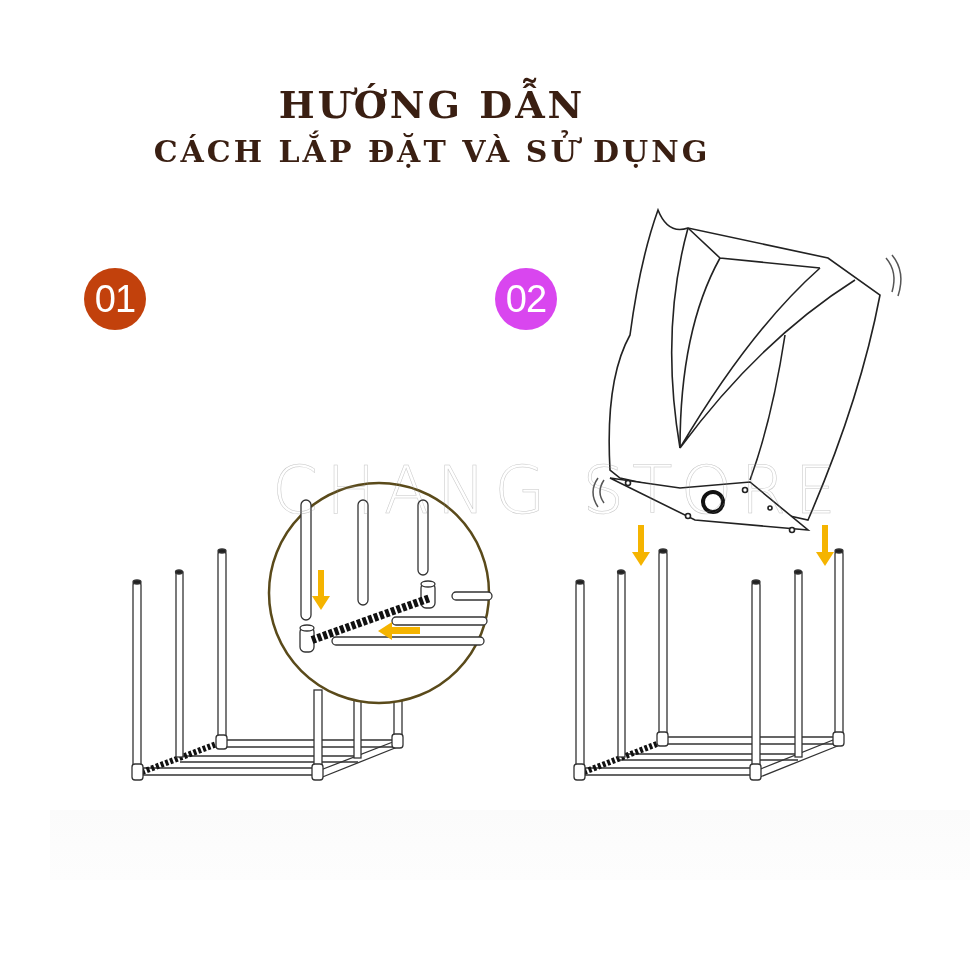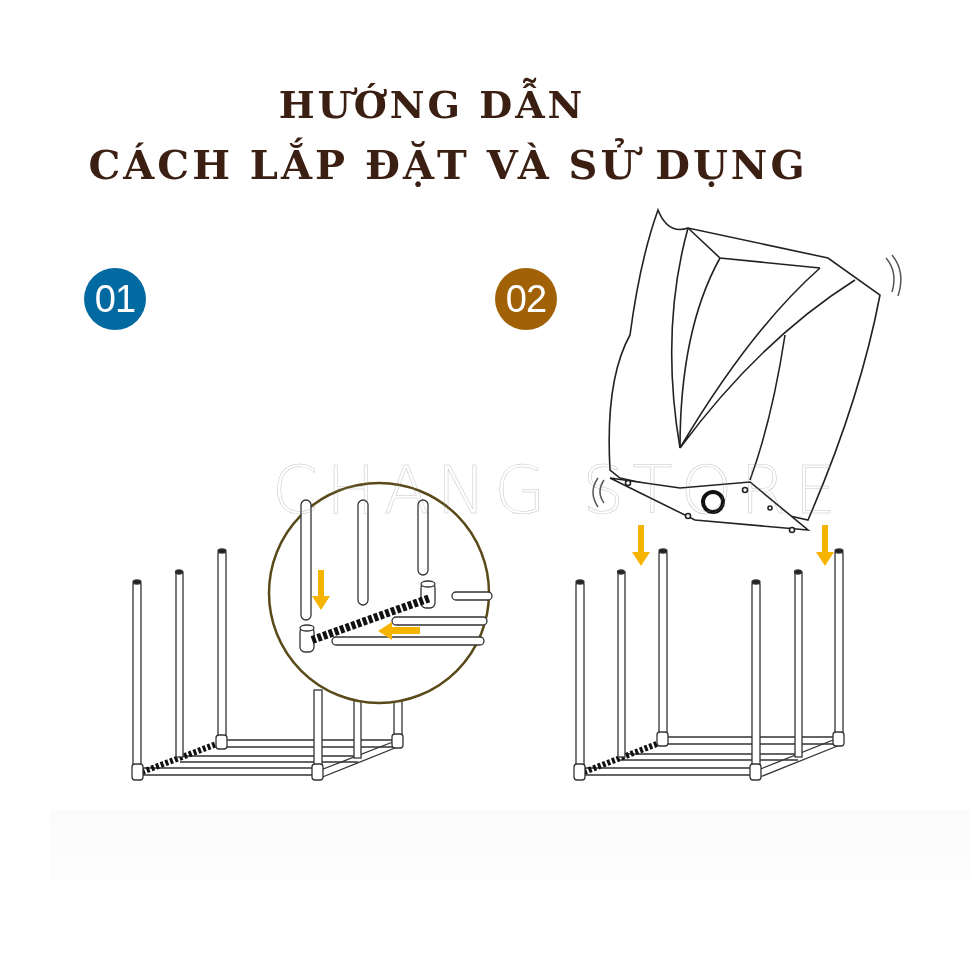--- a/index.html
+++ b/index.html
@@ -1,38 +1,38 @@
 <!DOCTYPE html>
 <html><head>
 <meta charset="utf-8">
 <style>
   html, body { margin:0; padding:0; background:#ffffff; }
   body { width:980px; height:980px; position:relative; overflow:hidden; font-family:"DejaVu Serif", serif; }
   .title { position:absolute; left:0; width:864px; text-align:center; color:#3a1f12; font-family:"DejaVu Serif", serif; font-weight:bold; letter-spacing:3px; }
   .t1 { top:82px; font-size:38px; }
-  .t2 { top:141px; font-size:40px;margin-left:16px; }
+  .t2 { top:134px; font-size:30px; }
   .badge { position:absolute; width:62px; height:62px; border-radius:50%; display:flex; align-items:center; justify-content:center; color:#ffffff; font-family:"Liberation Sans", sans-serif; font-size:38px; letter-spacing:-1px; }
   .b1 { left:84px; top:268px; }
   .b2 { left:495px; top:268px; }
   .watermark { position:absolute; left:272px; top:452px; font-family:"DejaVu Sans", sans-serif; font-weight:100; font-size:66px; color:rgba(150,150,150,0.55); letter-spacing:8px; z-index:5; -webkit-text-stroke:0.5px rgba(140,140,140,0.5); color:transparent; }
   svg.scene { position:absolute; left:0; top:0; }
   .floor { position:absolute; left:50px; top:810px; width:920px; height:70px; background:linear-gradient(#fbfbfb,#fdfdfd); }
 </style>
 </head>
 <body>
 
 <div class="floor"></div>
 
 <div class="title t1">HƯỚNG DẪN</div>
 <div class="title t2">CÁCH LẮP ĐẶT VÀ SỬ DỤNG</div>
 
-<div class="badge b1" style="background:#0369a1;">
+<div class="badge b1" style="background:#c2410c;">
     <span>01</span>
   </div>
-<div class="badge b2" style="background:#a16207;">
+<div class="badge b2" style="background:#d946ef;">
     <span>02</span>
   </div>
 
 <svg class="scene" width="980" height="980" viewBox="0 0 980 980">
   <defs>
     <g id="pole">
       <rect x="-4" y="0" width="8" height="1" fill="#fff" stroke="#333" stroke-width="1.2"></rect>
     </g>
   </defs>
 

